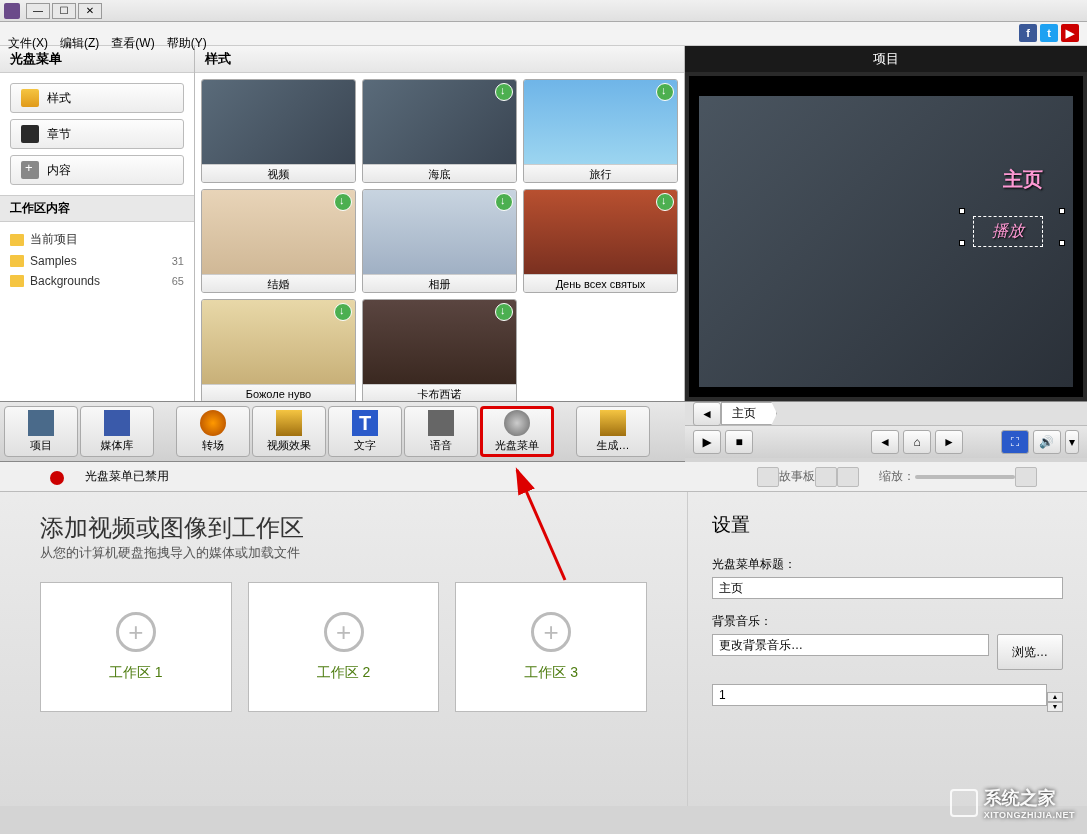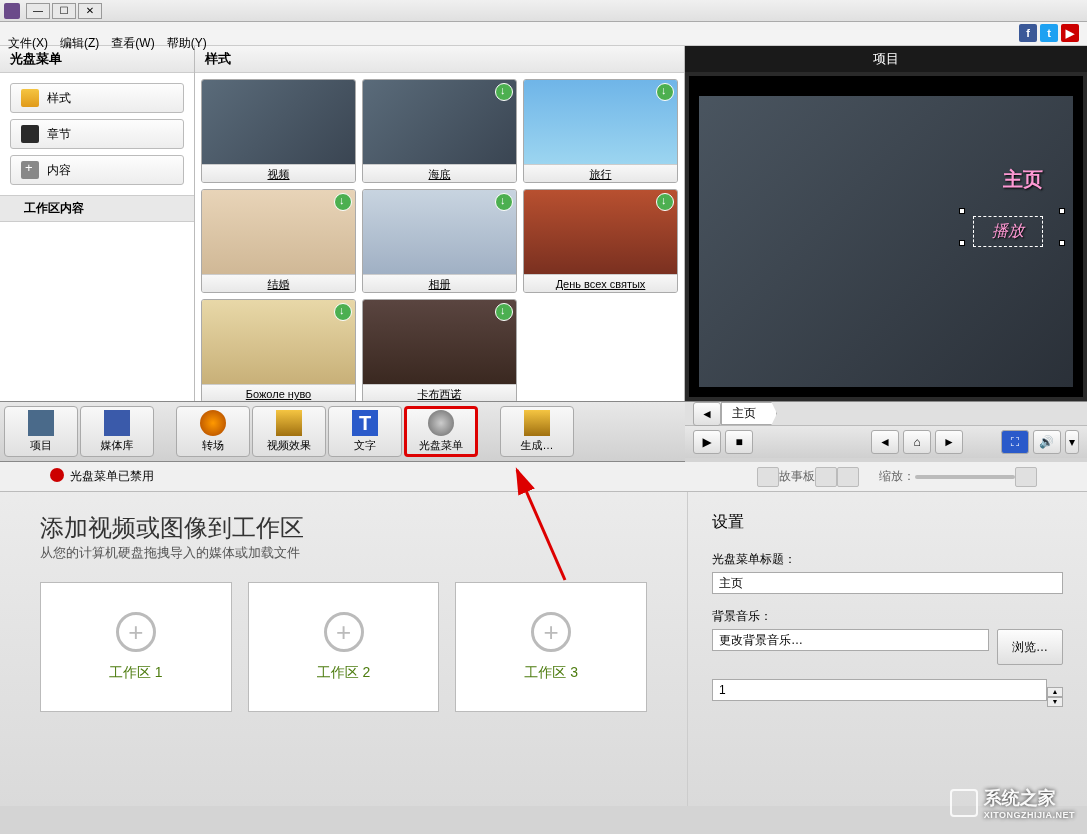--- a/index.html
+++ b/index.html
@@ -23,30 +23,30 @@
 .upper { height: 356px; display: flex; border-bottom: 1px solid #888; background: #f0f0f0; }
 .left-panel { width: 195px; background: #fff; border-right: 1px solid #bbb; display: flex; flex-direction: column; }
 .panel-header { background: linear-gradient(#f6f6f6,#e6e6e6); padding: 4px 10px; font-size: 13px; font-weight: bold; border-bottom: 1px solid #ccc; }
 .side-buttons { padding: 10px; display: flex; flex-direction: column; gap: 6px; }
 .side-btn { height: 30px; background: linear-gradient(#fdfdfd,#ededed); border: 1px solid #bbb; border-radius: 3px; display: flex; align-items: center; padding: 0 10px; font-size: 12px; cursor: pointer; }
 .side-btn .ico { width: 18px; height: 18px; margin-right: 8px; border-radius: 2px; }
 .ico-style { background: linear-gradient(#f5c542,#e09a1a); }
 .ico-chapter { background: #2a2a2a; }
 .ico-content { background: #888; border-radius: 50%; position: relative; }
 .ico-content::after { content: "+"; position: absolute; left: 4px; top: -1px; color: #fff; font-size: 13px; }
-.workarea-h { background: #e8e8e8; padding: 4px 24px; font-size: 12px; font-weight: bold; border-top: 1px solid #ccc; border-bottom: 1px solid #ccc; }
+.workarea-h { background: #e8e8e8; padding: 4px 10px; font-size: 12px; font-weight: bold; border-top: 1px solid #ccc; border-bottom: 1px solid #ccc; }
 .folder-list { padding: 6px 10px; font-size: 12px; }
 .folder-row { display: flex; align-items: center; padding: 3px 0; cursor: pointer; }
 .folder-ico { width: 14px; height: 12px; background: #f5c542; margin-right: 6px; border-radius: 1px; }
 .folder-name { flex: 1; color: #333; }
 .folder-count { color: #777; font-size: 11px; }
 
 .style-panel { width: 490px; background: #fff; border-right: 1px solid #bbb; display: flex; flex-direction: column; }
 .style-grid { flex: 1; padding: 6px; overflow: hidden; display: grid; grid-template-columns: repeat(3,1fr); gap: 6px; }
-.style-tile { border: 1px solid #aaa; border-radius: 3px; overflow: hidden; display: flex; flex-direction: column; background: #eee; cursor: pointer; position: relative; height: 104px; text-decoration: underline; }
+.style-tile { border: 1px solid #aaa; border-radius: 3px; overflow: hidden; display: flex; flex-direction: column; background: #eee; cursor: pointer; position: relative; height: 104px; }
 .style-thumb { flex: 1; background: linear-gradient(135deg,#5a6b7a,#3a4552); position: relative; }
 .style-thumb.travel { background: linear-gradient(#6fb5e8,#9cd5f0); }
 .style-thumb.wedding { background: linear-gradient(#e8d4b8,#d0b896); }
 .style-thumb.album { background: linear-gradient(#c8d4e0,#a0b0c4); }
 .style-thumb.autumn { background: linear-gradient(#b85030,#7a3020); }
 .style-thumb.light { background: linear-gradient(#e8d8a8,#c8b078); }
 .style-thumb.casino { background: linear-gradient(#5a4540,#3a2820); }
 .style-badge { position: absolute; top: 3px; right: 3px; width: 18px; height: 18px; background: #4caf50; border-radius: 50%; border: 1px solid #fff; }
 .style-badge::after { content: "↓"; color: #fff; font-size: 11px; position: absolute; left: 4px; top: 0; }
 .style-label { height: 18px; background: linear-gradient(#f8f8f8,#e8e8e8); text-align: center; font-size: 11px; line-height: 18px; border-top: 1px solid #ccc; }
@@ -67,35 +67,35 @@
 .ti-proj { background: #4a6a8a; } .ti-lib { background: #3a5aaa; } .ti-trans { background: radial-gradient(#f90,#a40); border-radius:50%; }
 .ti-fx { background: linear-gradient(#f5c542,#a07010); } .ti-txt { background: #2a5aca; color:#fff; text-align:center; font-size:20px; font-weight:bold; line-height:26px; }
 .ti-voice { background: #666; } .ti-disc { background: radial-gradient(#ccc,#666); border-radius:50%; } .ti-gen { background: linear-gradient(#f5c542,#a07010); }
 .toolbar-spacer { width: 20px; }
 .nav-tab { background: #fff; border: 1px solid #aaa; padding: 2px 20px 2px 10px; font-size: 12px; clip-path: polygon(0 0, 90% 0, 100% 50%, 90% 100%, 0 100%); cursor: pointer; }
 .pb-btn { width: 28px; height: 24px; background: linear-gradient(#fdfdfd,#e0e0e0); border: 1px solid #aaa; border-radius: 3px; display: flex; align-items: center; justify-content: center; font-size: 12px; cursor: pointer; }
 
 
 .lower { height: 344px; background: linear-gradient(#ededed,#dadada); display: flex; flex-direction: column; }
 .lower-header { height: 30px; display: flex; align-items: center; padding: 0 50px; font-size: 12px; border-bottom: 1px solid #bbb; background: #f0f0f0; }
-.lh-left { flex: 1; display: flex; align-items: flex-start; gap: 6px; }
+.lh-left { flex: 1; display: flex; align-items: flex-end; gap: 21px; }
 .lh-ico { width: 14px; height: 14px; background: #c00; border-radius: 50%; }
 .lh-right { display: flex; align-items: center; color: #666; }
 .lh-btn { width: 22px; height: 20px; background: #e0e0e0; border: 1px solid #bbb; border-radius: 2px; cursor: pointer; }
 .lower-body { flex: 1; display: flex; }
 .work-add { flex: 1; padding: 20px 40px; }
 .work-title { font-size: 24px; color: #333; }
 .work-sub { font-size: 13px; color: #555; margin-bottom: 20px; }
 .work-boxes { display: flex; gap: 16px; }
 .work-box { flex: 1; height: 130px; border: 1px solid #bbb; background: #fff; display: flex; flex-direction: column; align-items: center; justify-content: center; cursor: pointer; }
 .work-plus { width: 40px; height: 40px; border: 3px solid #bbb; border-radius: 50%; display: flex; align-items: center; justify-content: center; font-size: 26px; color: #bbb; margin-bottom: 12px; }
 .work-label { font-size: 14px; color: #4d7c0f; }
 
 .settings { width: 400px; padding: 20px 24px; font-size: 13px; border-left: 1px solid #ccc; }
-.settings h3 { font-size: 16px; margin-bottom: 18px; font-weight: normal; }
+.settings h3 { font-size: 19px; margin-bottom: 18px; font-weight: normal; }
 .settings label { display: block; margin-bottom: 4px; font-size: 12px; }
 .settings input[type=text] { width: 100%; padding: 3px 6px; font-size: 12px; border: 1px solid #aaa; margin-bottom: 14px; }
 .settings .row { display: flex; gap: 8px; }
 .settings .row input { flex: 1; }
 .settings button { padding: 3px 14px; font-size: 12px; background: linear-gradient(#fdfdfd,#e0e0e0); border: 1px solid #aaa; border-radius: 2px; cursor: pointer; }
 .spin { display: flex; align-items: center; }
 .spin input { width: 50px; padding: 2px 4px; border: 1px solid #aaa; }
 .spin-btns { display: flex; flex-direction: column; }
 .spin-btns span { width: 16px; height: 10px; border: 1px solid #aaa; background: #eee; font-size: 7px; text-align: center; line-height: 8px; cursor: pointer; }
 
@@ -149,20 +149,37 @@
       <div class="side-btn">
           <span class="ico ico-chapter"></span>
           <span>章节</span>
         </div>
       <div class="side-btn">
           <span class="ico ico-content"></span>
           <span>内容</span>
         </div>
     </div>
     <div class="workarea-h">工作区内容</div>
+    <div class="folder-list">
+      <div class="folder-row">
+          <span class="folder-ico"></span>
+          <span class="folder-name">当前项目</span>
+          <span class="folder-count"></span>
+        </div>
+      <div class="folder-row">
+          <span class="folder-ico"></span>
+          <span class="folder-name">Samples</span>
+          <span class="folder-count">31</span>
+        </div>
+      <div class="folder-row">
+          <span class="folder-ico"></span>
+          <span class="folder-name">Backgrounds</span>
+          <span class="folder-count">65</span>
+        </div>
+    </div>
   </div>
 
   <div class="style-panel">
     <div class="panel-header">样式</div>
     <div class="style-grid">
       <div class="style-tile">
           <div class="style-thumb"></div>
           <div class="style-label">视频</div>
         </div>
       <div class="style-tile">
@@ -239,20 +256,24 @@
         <div class="tool-ico ti-trans"></div>
         <span>转场</span>
       </div>
     <div class="tool-btn">
         <div class="tool-ico ti-fx"></div>
         <span>视频效果</span>
       </div>
     <div class="tool-btn">
         <div class="tool-ico ti-txt">T</div>
         <span>文字</span>
+      </div>
+    <div class="tool-btn">
+        <div class="tool-ico ti-voice"></div>
+        <span>语音</span>
       </div>
     <div class="tool-btn active">
         <div class="tool-ico ti-disc"></div>
         <span>光盘菜单</span>
       </div>
     <div class="toolbar-spacer"></div>
     <div class="tool-btn">
         <div class="tool-ico ti-gen"></div>
         <span>生成…</span>
       </div>

